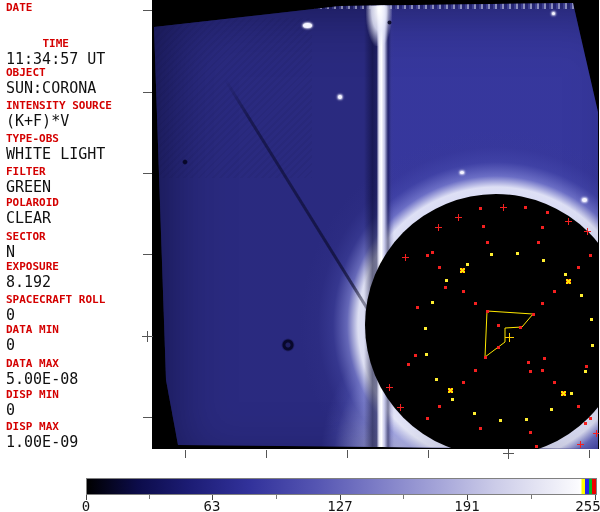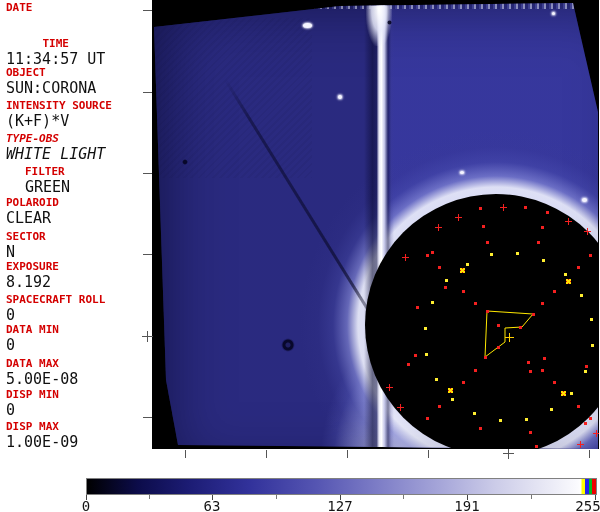--- a/index.html
+++ b/index.html
@@ -83,25 +83,25 @@
         <div class="sb-value">11:34:57 UT</div>
       </div>
       <div class="sb-entry" style="top: 100px;">
         <div class="sb-label">INTENSITY SOURCE</div>
         <div class="sb-value">(K+F)*V</div>
       </div>
       <div class="sb-entry" style="top: 67px;">
         <div class="sb-label">OBJECT</div>
         <div class="sb-value">SUN:CORONA</div>
       </div>
-      <div class="sb-entry" style="top: 133px; font-style: italic;">
+      <div class="sb-entry" style="top: 133px;">
         <div class="sb-label">TYPE-OBS</div>
         <div class="sb-value">WHITE LIGHT</div>
       </div>
-      <div class="sb-entry" style="top: 166px; margin-left: 19px;">
+      <div class="sb-entry" style="top: 166px;">
         <div class="sb-label">FILTER</div>
         <div class="sb-value">GREEN</div>
       </div>
       <div class="sb-entry" style="top: 197px;">
         <div class="sb-label">POLAROID</div>
         <div class="sb-value">CLEAR</div>
       </div>
       <div class="sb-entry" style="top: 231px;">
         <div class="sb-label">SECTOR</div>
         <div class="sb-value">N</div>

